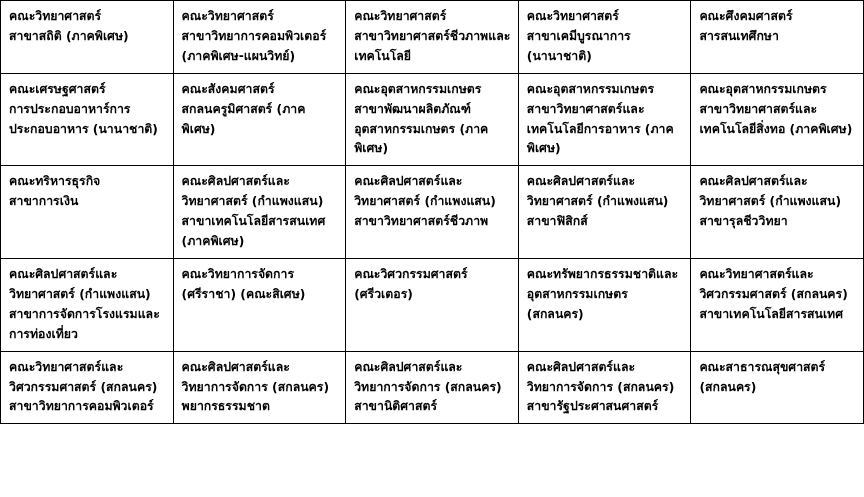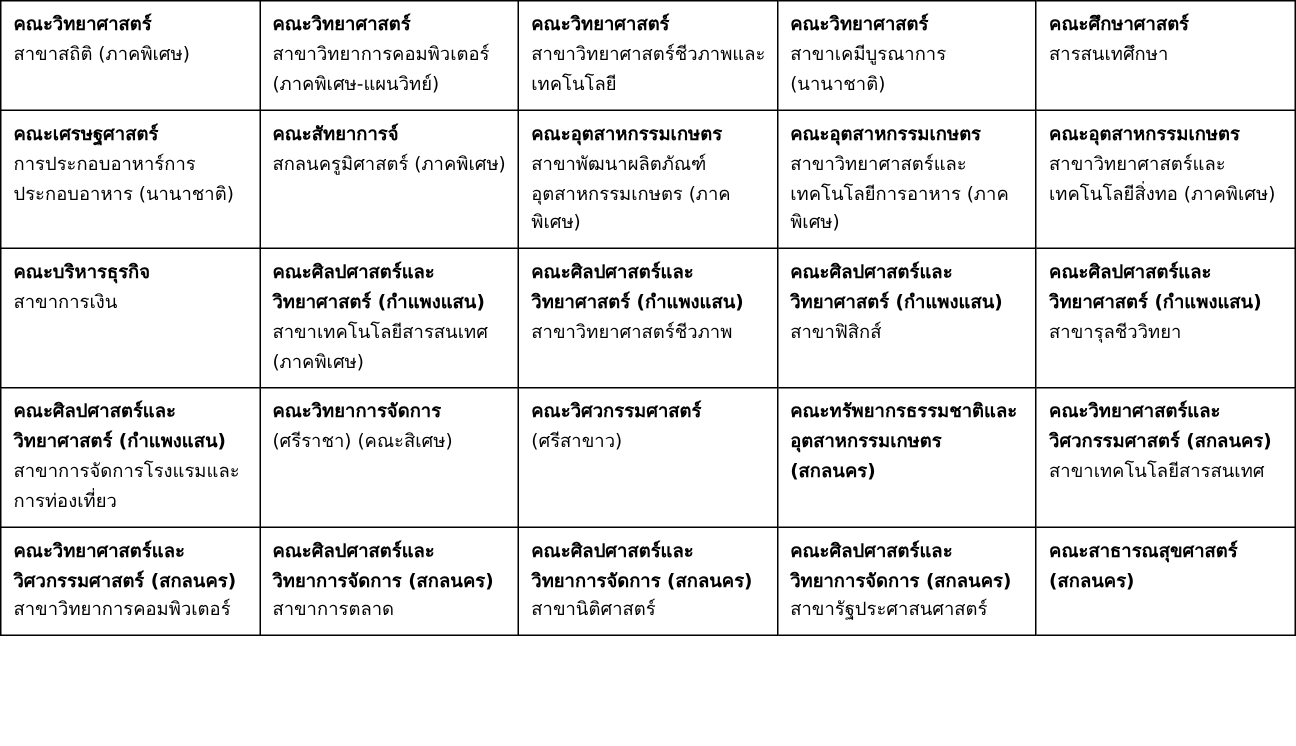--- a/index.html
+++ b/index.html
@@ -23,21 +23,21 @@
     padding: 6px 7px 6px 8px;
     font-size: 12.3px;
     line-height: 1.62;
     word-wrap: break-word;
     overflow: hidden;
   }
   .cell-bold {
     font-weight: bold;
   }
   .cell-text {
-    font-weight: normal;
+    font-weight: bold;
   }
   .cell-line {
     display: block;
   }
 </style>
 </head>
 <body>
 
 <table id="faculty-table">
   <tbody>
@@ -52,49 +52,49 @@
         </td>
         <td>
           <span class="cell-line cell-bold">คณะวิทยาศาสตร์</span>
           <span class="cell-line cell-text">สาขาวิทยาศาสตร์ชีวภาพและเทคโนโลยี</span>
         </td>
         <td>
           <span class="cell-line cell-bold">คณะวิทยาศาสตร์</span>
           <span class="cell-line cell-text">สาขาเคมีบูรณาการ (นานาชาติ)</span>
         </td>
         <td>
-          <span class="cell-line cell-bold">คณะศึกษาศาสตร์</span>
+          <span class="cell-line cell-bold">คณะศึงคมศาสตร์</span>
           <span class="cell-line cell-text">สารสนเทศึกษา</span>
         </td>
       </tr>
       <tr>
         <td>
           <span class="cell-line cell-bold">คณะเศรษฐศาสตร์</span>
           <span class="cell-line cell-text">การประกอบอาหาร์การประกอบอาหาร (นานาชาติ)</span>
         </td>
         <td>
-          <span class="cell-line cell-bold">คณะสัทยาการจ์</span>
+          <span class="cell-line cell-bold">คณะสังคมศาสตร์</span>
           <span class="cell-line cell-text">สกลนครูมิศาสตร์ (ภาคพิเศษ)</span>
         </td>
         <td>
           <span class="cell-line cell-bold">คณะอุตสาหกรรมเกษตร</span>
           <span class="cell-line cell-text">สาขาพัฒนาผลิตภัณฑ์อุตสาหกรรมเกษตร (ภาคพิเศษ)</span>
         </td>
         <td>
           <span class="cell-line cell-bold">คณะอุตสาหกรรมเกษตร</span>
           <span class="cell-line cell-text">สาขาวิทยาศาสตร์และเทคโนโลยีการอาหาร (ภาคพิเศษ)</span>
         </td>
         <td>
           <span class="cell-line cell-bold">คณะอุตสาหกรรมเกษตร</span>
           <span class="cell-line cell-text">สาขาวิทยาศาสตร์และเทคโนโลยีสิ่งทอ (ภาคพิเศษ)</span>
         </td>
       </tr>
       <tr>
         <td>
-          <span class="cell-line cell-bold">คณะบริหารธุรกิจ</span>
+          <span class="cell-line cell-bold">คณะทริหารธุรกิจ</span>
           <span class="cell-line cell-text">สาขาการเงิน</span>
         </td>
         <td>
           <span class="cell-line cell-bold">คณะศิลปศาสตร์และวิทยาศาสตร์ (กำแพงแสน)</span>
           <span class="cell-line cell-text">สาขาเทคโนโลยีสารสนเทศ (ภาคพิเศษ)</span>
         </td>
         <td>
           <span class="cell-line cell-bold">คณะศิลปศาสตร์และวิทยาศาสตร์ (กำแพงแสน)</span>
           <span class="cell-line cell-text">สาขาวิทยาศาสตร์ชีวภาพ</span>
         </td>
@@ -111,38 +111,38 @@
         <td>
           <span class="cell-line cell-bold">คณะศิลปศาสตร์และวิทยาศาสตร์ (กำแพงแสน)</span>
           <span class="cell-line cell-text">สาขาการจัดการโรงแรมและการท่องเที่ยว</span>
         </td>
         <td>
           <span class="cell-line cell-bold">คณะวิทยาการจัดการ</span>
           <span class="cell-line cell-text">(ศรีราชา) (คณะสิเศษ)</span>
         </td>
         <td>
           <span class="cell-line cell-bold">คณะวิศวกรรมศาสตร์</span>
-          <span class="cell-line cell-text">(ศรีสาขาว)</span>
+          <span class="cell-line cell-text">(ศรีวเตอร)</span>
         </td>
         <td>
           <span class="cell-line cell-bold">คณะทรัพยากรธรรมชาติและอุตสาหกรรมเกษตร (สกลนคร)</span>
         </td>
         <td>
           <span class="cell-line cell-bold">คณะวิทยาศาสตร์และวิศวกรรมศาสตร์ (สกลนคร)</span>
           <span class="cell-line cell-text">สาขาเทคโนโลยีสารสนเทศ</span>
         </td>
       </tr>
       <tr>
         <td>
           <span class="cell-line cell-bold">คณะวิทยาศาสตร์และวิศวกรรมศาสตร์ (สกลนคร)</span>
           <span class="cell-line cell-text">สาขาวิทยาการคอมพิวเตอร์</span>
         </td>
         <td>
           <span class="cell-line cell-bold">คณะศิลปศาสตร์และวิทยาการจัดการ (สกลนคร)</span>
-          <span class="cell-line cell-text">สาขาการตลาด</span>
+          <span class="cell-line cell-text">พยากรธรรมชาต</span>
         </td>
         <td>
           <span class="cell-line cell-bold">คณะศิลปศาสตร์และวิทยาการจัดการ (สกลนคร)</span>
           <span class="cell-line cell-text">สาขานิติศาสตร์</span>
         </td>
         <td>
           <span class="cell-line cell-bold">คณะศิลปศาสตร์และวิทยาการจัดการ (สกลนคร)</span>
           <span class="cell-line cell-text">สาขารัฐประศาสนศาสตร์</span>
         </td>
         <td>

